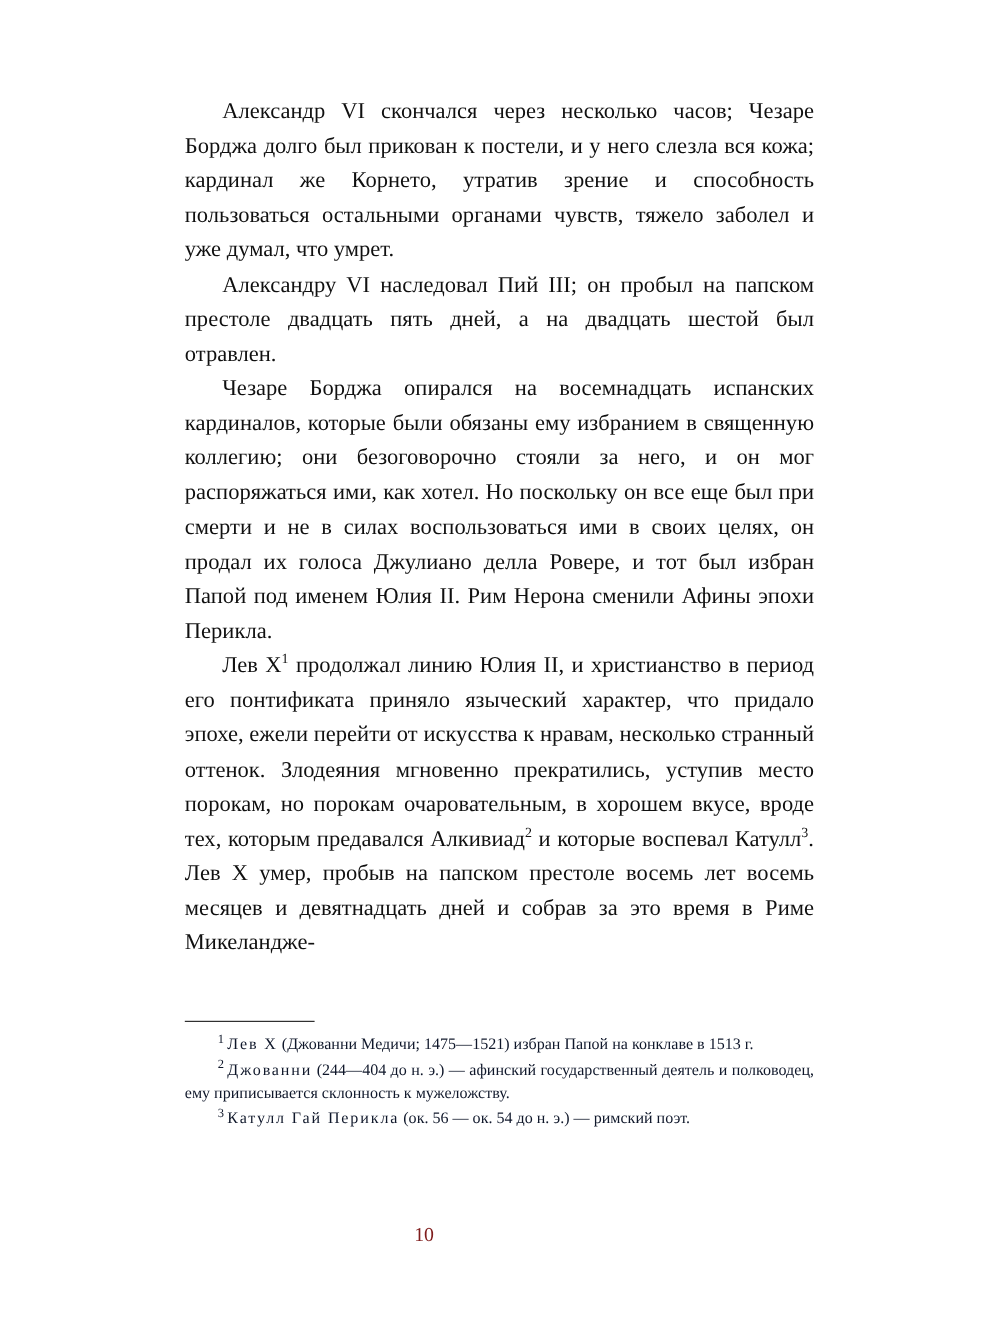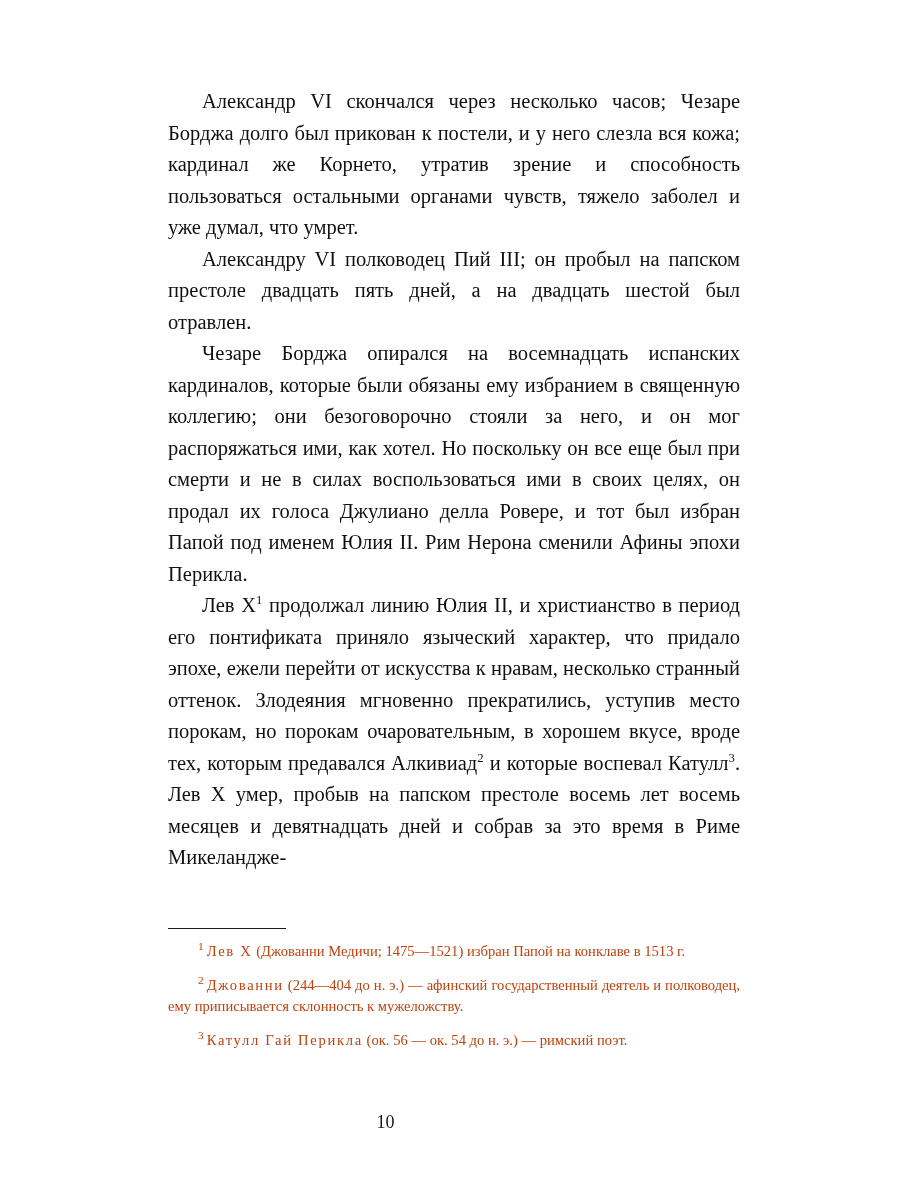--- a/index.html
+++ b/index.html
@@ -52,54 +52,54 @@
     top: 928px;
     width: 572px;
   }
   .footnote-rule {
     width: 118px;
     height: 0;
     border-top: 1.3px solid #1a1a1a;
     margin: 0 0 11px 0;
   }
   .fn {
-    margin: 12px 0 1px 0;
+    margin: 0 0 1px 0;
     font-size: 14.6px;
     line-height: 21.5px;
     text-align: justify;
     text-indent: 30px;
-    color: #c2410c;
+    color: #0f172a;
   }
   .fn .num {
     font-size: 0.78em;
     vertical-align: super;
     line-height: 0;
     margin-right: 3px;
   }
   .spaced {
     letter-spacing: 1.7px;
   }
   .page-number {
     position: absolute;
     left: 0;
     top: 1112px;
     width: 771px;
     text-align: center;
     font-size: 18px;
-    color: #0f172a;
+    color: #7f1d1d;
   }
 </style>
 </head>
 <body>
 
 <div class="page">
 
   <div class="text-column">
     <p class="body-par indent">Александр VI скончался через несколько часов; Чезаре Борджа долго был прикован к постели, и у него слезла вся кожа; кардинал же Корнето, утратив зрение и способность пользоваться остальными органами чувств, тяжело заболел и уже думал, что умрет.</p>
-    <p class="body-par indent">Александру VI полководец Пий III; он пробыл на папском престоле двадцать пять дней, а на двадцать шестой был отравлен.</p>
+    <p class="body-par indent">Александру VI наследовал Пий III; он пробыл на папском престоле двадцать пять дней, а на двадцать шестой был отравлен.</p>
     <p class="body-par indent">Чезаре Борджа опирался на восемнадцать испанских кардиналов, которые были обязаны ему избранием в священную коллегию; они безоговорочно стояли за него, и он мог распоряжаться ими, как хотел. Но поскольку он все еще был при смерти и не в силах воспользоваться ими в своих целях, он продал их голоса Джулиано делла Ровере, и тот был избран Папой под именем Юлия II. Рим Нерона сменили Афины эпохи Перикла.</p>
     <p class="body-par indent">
       <span>Лев X</span><sup>1</sup><span> продолжал линию Юлия II, и христианство в период его понтификата приняло языческий характер, что придало эпохе, ежели перейти от искусства к нравам, несколько странный оттенок. Злодеяния мгновенно прекратились, уступив место порокам, но порокам очаровательным, в хорошем вкусе, вроде тех, которым предавался Алкивиад</span><sup>2</sup><span> и которые воспевал Катулл</span><sup>3</sup><span>. Лев X умер, пробыв на папском престоле восемь лет восемь месяцев и девятнадцать дней и собрав за это время в Риме Микеландже-</span>
     </p>
   </div>
 
   <div class="footnotes">
     <div class="footnote-rule"></div>
 
     <p class="fn">

